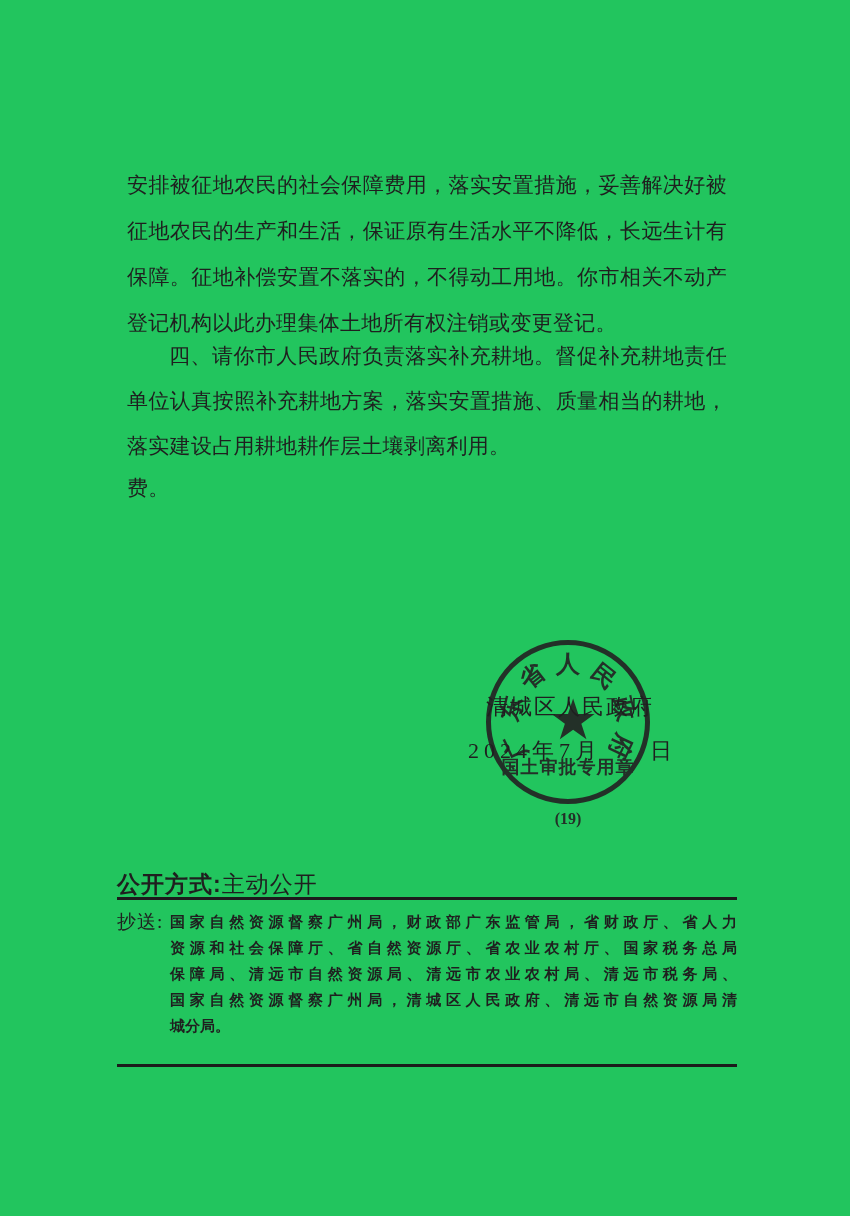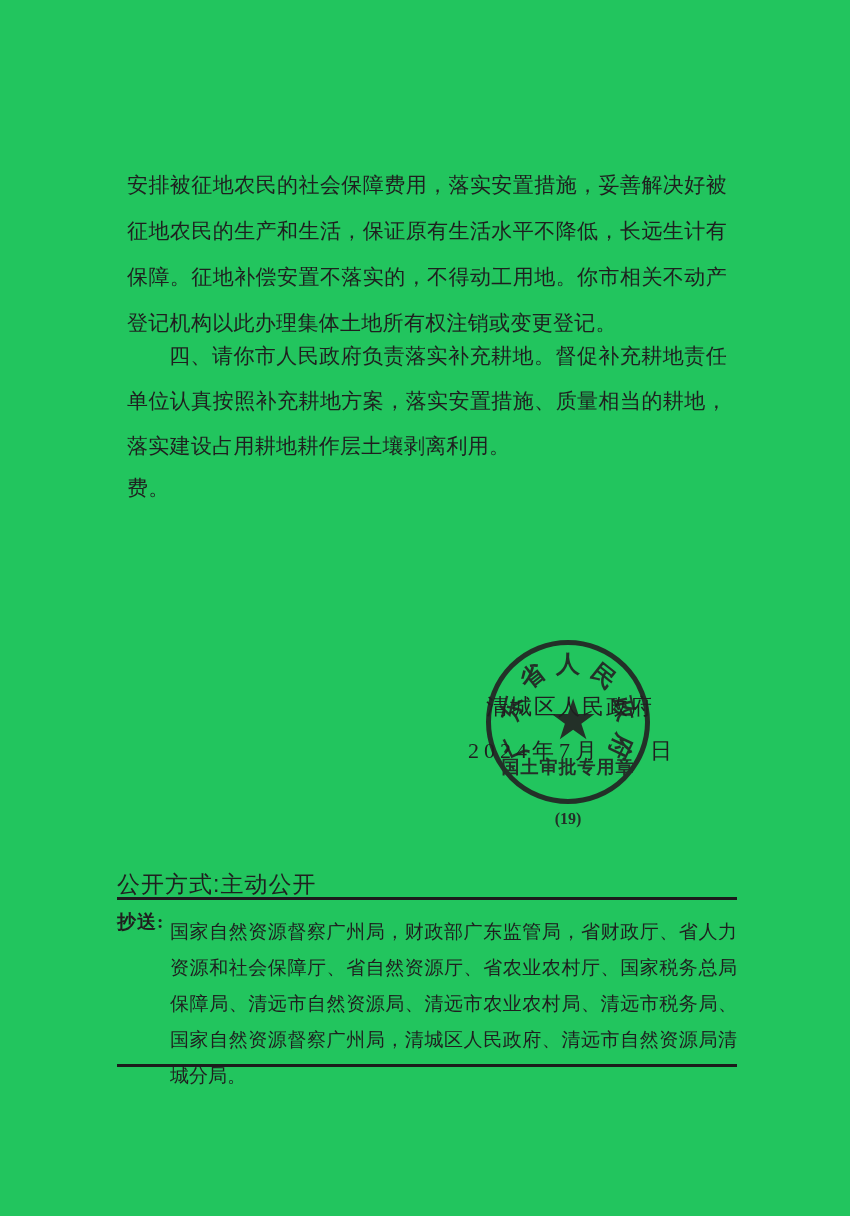--- a/index.html
+++ b/index.html
@@ -67,41 +67,41 @@
     position:absolute; left:0; top:127px; width:154px;
     text-align:center; font-size:16px; font-weight:bold; color:#242424;margin-top:38px;
   }
   
   .publicity-line {
     position:absolute; left:117px; top:870px; width:620px;
     font-size:23px; line-height:28px;
   }
   .publicity-label {
     font-family:"Liberation Sans","DejaVu Sans",sans-serif;
-    font-weight:normal; letter-spacing:1px;
+    font-weight:bold; letter-spacing:1px;
   }
   .publicity-value { font-weight:500; letter-spacing:1px; }
   .rule {
     position:absolute; left:117px; width:620px; height:3px;
     background:#1c1c1c;
   }
   #rule-top { top:897px; }
   #rule-bottom { top:1064px; }
   .cc-block {
     position:absolute; left:117px; top:909px; width:620px;
     display:flex;
   }
   .cc-label {
     width:53px; flex:0 0 53px;
-    font-size:19px; line-height:26px; letter-spacing:1px; font-weight:700;
+    font-size:19px; line-height:26px; letter-spacing:1px; font-weight:400;
   }
   .cc-lines { flex:1; }
   .cc-line {
-    font-size:19px; line-height:26px;
-    text-align:justify; font-weight:400;margin-top:10px;
+    font-size:15px; line-height:26px;
+    text-align:justify; font-weight:700;
   }
   .cc-line.full { text-align-last:justify; }
 </style>
 </head>
 <body>
 
 <div class="page">
 
   <div class="body-para" id="para-1">
     <div class="body-line full">安排被征地农民的社会保障费用，落实安置措施，妥善解决好被</div>

